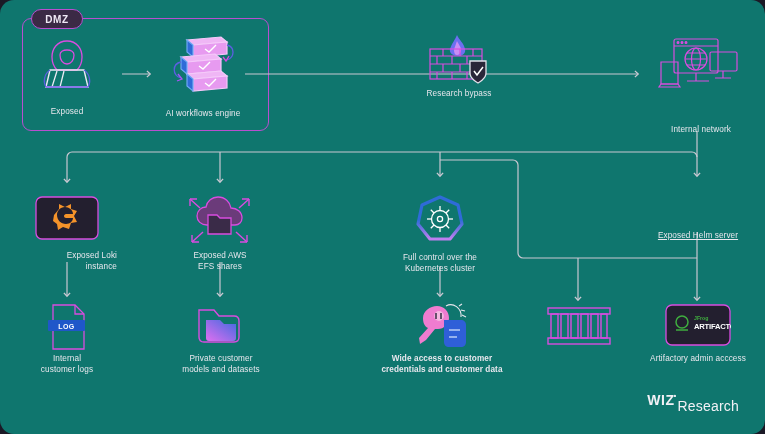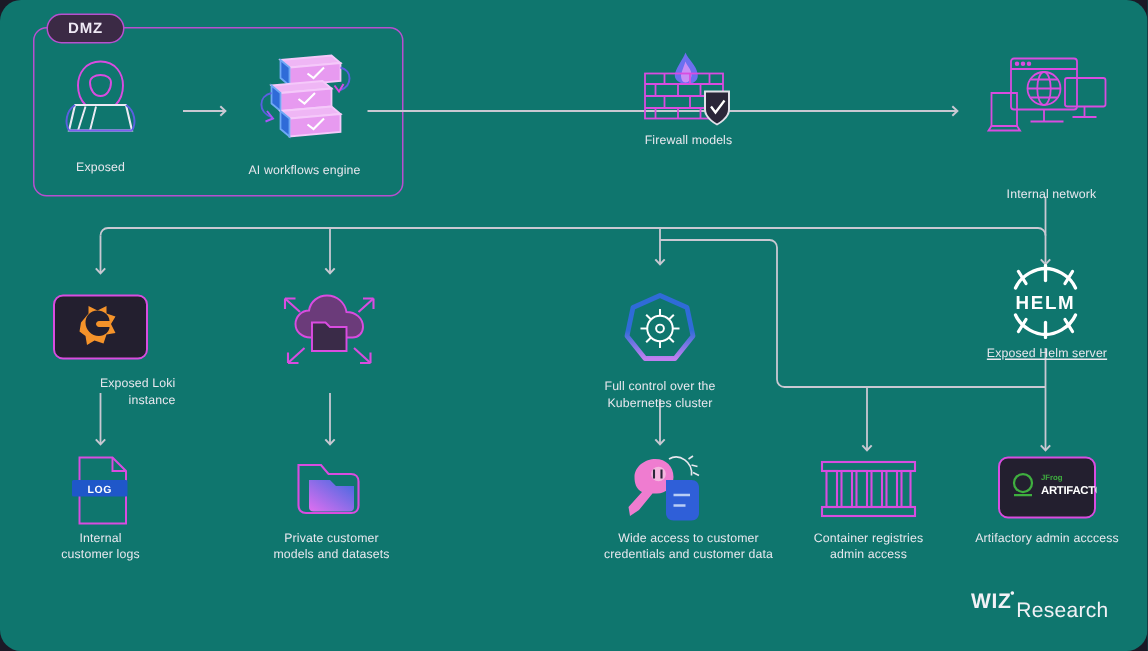--- a/index.html
+++ b/index.html
@@ -141,21 +141,21 @@
           <line x1="36" y1="31" x2="36" y2="39"></line>
         <line x1="49" y1="31" x2="49" y2="39"></line>
         <line x1="13" y1="39" x2="13" y2="46"></line>
           <line x1="28" y1="39" x2="28" y2="46"></line>
         <line x1="43" y1="39" x2="43" y2="46"></line>
       </g>
       <path d="M46,28 L62,28 L62,40 C62,46 54,50 54,50 C54,50 46,46 46,40 Z" fill="#2a2639" stroke="#e2e1ea" stroke-width="1.3"></path>
       <path d="M50,38 L53,42 L59,34" fill="none" stroke="#ffffff" stroke-width="1.5"></path>
     </svg>
   </div>
-  <div class="lbl" style="left:403px;top:88px;width:112px;">Firewall models</div>
+  <div class="lbl" style="left:403px;top:88px;width:112px;">Research bypass</div>
 
   <div class="node" style="left:657px;top:34px;width:82px;height:58px;">
     <svg width="82" height="58" viewBox="0 0 82 58">
       <g stroke="#d94ce0" stroke-width="1.2" fill="none">
         <rect x="17" y="5" width="44" height="34" rx="2"></rect>
         <line x1="17" y1="12" x2="61" y2="12"></line>
         <circle cx="21" cy="8.5" r="0.9" fill="#d94ce0"></circle>
         <circle cx="25" cy="8.5" r="0.9" fill="#d94ce0"></circle>
         <circle cx="29" cy="8.5" r="0.9" fill="#d94ce0"></circle>
         <circle cx="39" cy="25" r="11"></circle>
@@ -201,20 +201,22 @@
           <path d="M4,7 L11,7 M4,7 L4,14"></path>
         <path d="M53,16 L63,7"></path>
           <path d="M63,7 L56,7 M63,7 L63,14"></path>
         <path d="M17,40 L6,50"></path>
           <path d="M6,50 L13,50 M6,50 L6,43"></path>
         <path d="M50,40 L61,50"></path>
           <path d="M61,50 L54,50 M61,50 L61,43"></path>
       </g>
     </svg>
   </div>
+  <div class="lbl" style="left:170px;top:250px;width:100px;">Exposed AWS
+EFS shares</div>
 
   <div class="node" style="left:414px;top:194px;width:52px;height:54px;">
     <svg width="52" height="54" viewBox="0 0 52 54">
       <defs>
         <linearGradient id="k8sG" x1="0" y1="0" x2="0" y2="1">
           <stop offset="55%" stop-color="#2f6bd8"></stop>
             <stop offset="100%" stop-color="#c07ff0"></stop>
         </linearGradient>
       </defs>
       <path d="M26,3 L44,11 L48,30 L36,45 L16,45 L4,30 L8,11 Z" fill="none" stroke="url(#k8sG)" stroke-width="3.2" stroke-linejoin="round"></path>
@@ -228,35 +230,20 @@
         <path d="M20,19 L16.8,15.8"></path>
           <path d="M32,19 L35.2,15.8"></path>
         <path d="M20,31 L16.8,34.2"></path>
           <path d="M32,31 L35.2,34.2"></path>
       </g>
     </svg>
   </div>
   <div class="lbl" style="left:385px;top:252px;width:110px;">Full control over the
 Kubernetes cluster</div>
 
-  <div class="node" style="left:665px;top:176px;width:64px;height:50px;">
-    <svg width="64" height="50" viewBox="0 0 64 50">
-      <g stroke="#ffffff" stroke-width="2.2" fill="none" stroke-linecap="round">
-        <path d="M12,16 C16,7 26,3 32,3 C38,3 48,7 52,16"></path>
-        <path d="M14,5 L19,13"></path>
-          <path d="M32,1 L32,11"></path>
-          <path d="M50,5 L45,13"></path>
-        <path d="M12,34 C16,43 26,47 32,47 C38,47 48,43 52,34"></path>
-        <path d="M14,45 L19,37"></path>
-          <path d="M32,49 L32,39"></path>
-          <path d="M50,45 L45,37"></path>
-      </g>
-      <text x="32" y="30" text-anchor="middle" font-family="Liberation Sans, sans-serif" font-size="12.5" font-weight="bold" fill="#ffffff" letter-spacing="1.1">HELM</text>
-    </svg>
-  </div>
   <div class="lbl" style="left:640px;top:230px;width:116px;text-decoration:underline;">Exposed Helm server</div>
 
   <div class="node" style="left:46px;top:303px;width:44px;height:48px;">
     <svg width="44" height="48" viewBox="0 0 44 48">
       <path d="M7,2 L29,2 L38,11 L38,46 L7,46 Z" fill="none" stroke="#d94ce0" stroke-width="1.3"></path>
       <path d="M29,2 L29,11 L38,11" fill="none" stroke="#d94ce0" stroke-width="1.3"></path>
       <rect x="2" y="17" width="37" height="11" rx="1" fill="#1f57c9"></rect>
       <text x="20.5" y="25.5" text-anchor="middle" font-family="Liberation Sans, sans-serif" font-size="7" font-weight="bold" fill="#ffffff" letter-spacing=".4">LOG</text>
     </svg>
   </div>
@@ -284,39 +271,37 @@
       <circle cx="24" cy="16" r="5.5" fill="#f5b6e0" stroke="#ef7cd0" stroke-width="1.2"></circle>
       <path d="M21,13 L21,19 M26,13 L26,19" stroke="#2a2639" stroke-width="1.4"></path>
       <path d="M29,20 L46,20 C49,20 51,22 51,25 L51,42 C51,45 49,47 46,47 L34,47 C31,47 29,45 29,42 Z" fill="#2f5fd8"></path>
       <path d="M34,30 L45,30 M34,37 L42,37" stroke="#b9cdf5" stroke-width="1.6"></path>
       <g stroke="#e8e7ee" stroke-width="1.1" fill="none">
         <path d="M31,6 C38,2 47,8 46,17"></path>
         <path d="M46,10 L50,11 M47,15 L51,17 M44,6 L47,4"></path>
       </g>
     </svg>
   </div>
-  <div class="lbl" style="left:389px;top:353px;width:140px;">Wide access to customer
+  <div class="lbl" style="left:372px;top:353px;width:140px;font-weight:bold;">Wide access to customer
 credentials and customer data</div>
 
   <div class="node" style="left:546px;top:305px;width:66px;height:42px;">
     <svg width="66" height="42" viewBox="0 0 66 42">
       <g stroke="#d94ce0" stroke-width="1.4" fill="none">
         <rect x="2" y="3" width="62" height="6"></rect>
         <rect x="2" y="33" width="62" height="6"></rect>
         <rect x="5" y="9" width="7" height="24"></rect>
         <rect x="15" y="9" width="7" height="24"></rect>
         <rect x="25" y="9" width="7" height="24"></rect>
         <rect x="35" y="9" width="7" height="24"></rect>
         <rect x="45" y="9" width="7" height="24"></rect>
         <rect x="55" y="9" width="6" height="24"></rect>
       </g>
     </svg>
   </div>
-  <div class="lbl" style="left:526px;top:353px;width:106px;">Container registries
-admin access</div>
 
   <div class="node" style="left:665px;top:304px;width:66px;height:44px;">
     <svg width="66" height="44" viewBox="0 0 66 44">
       <defs>
         <linearGradient id="artEdge" x1="0" y1="0" x2="1" y2="0">
           <stop offset="0%" stop-color="#d94ce0"></stop>
             <stop offset="100%" stop-color="#2f6bd8"></stop>
         </linearGradient>
       </defs>
       <rect x="1" y="1" width="64" height="40" rx="6" fill="#231f2f" stroke="#d94ce0" stroke-width="1.3"></rect>

